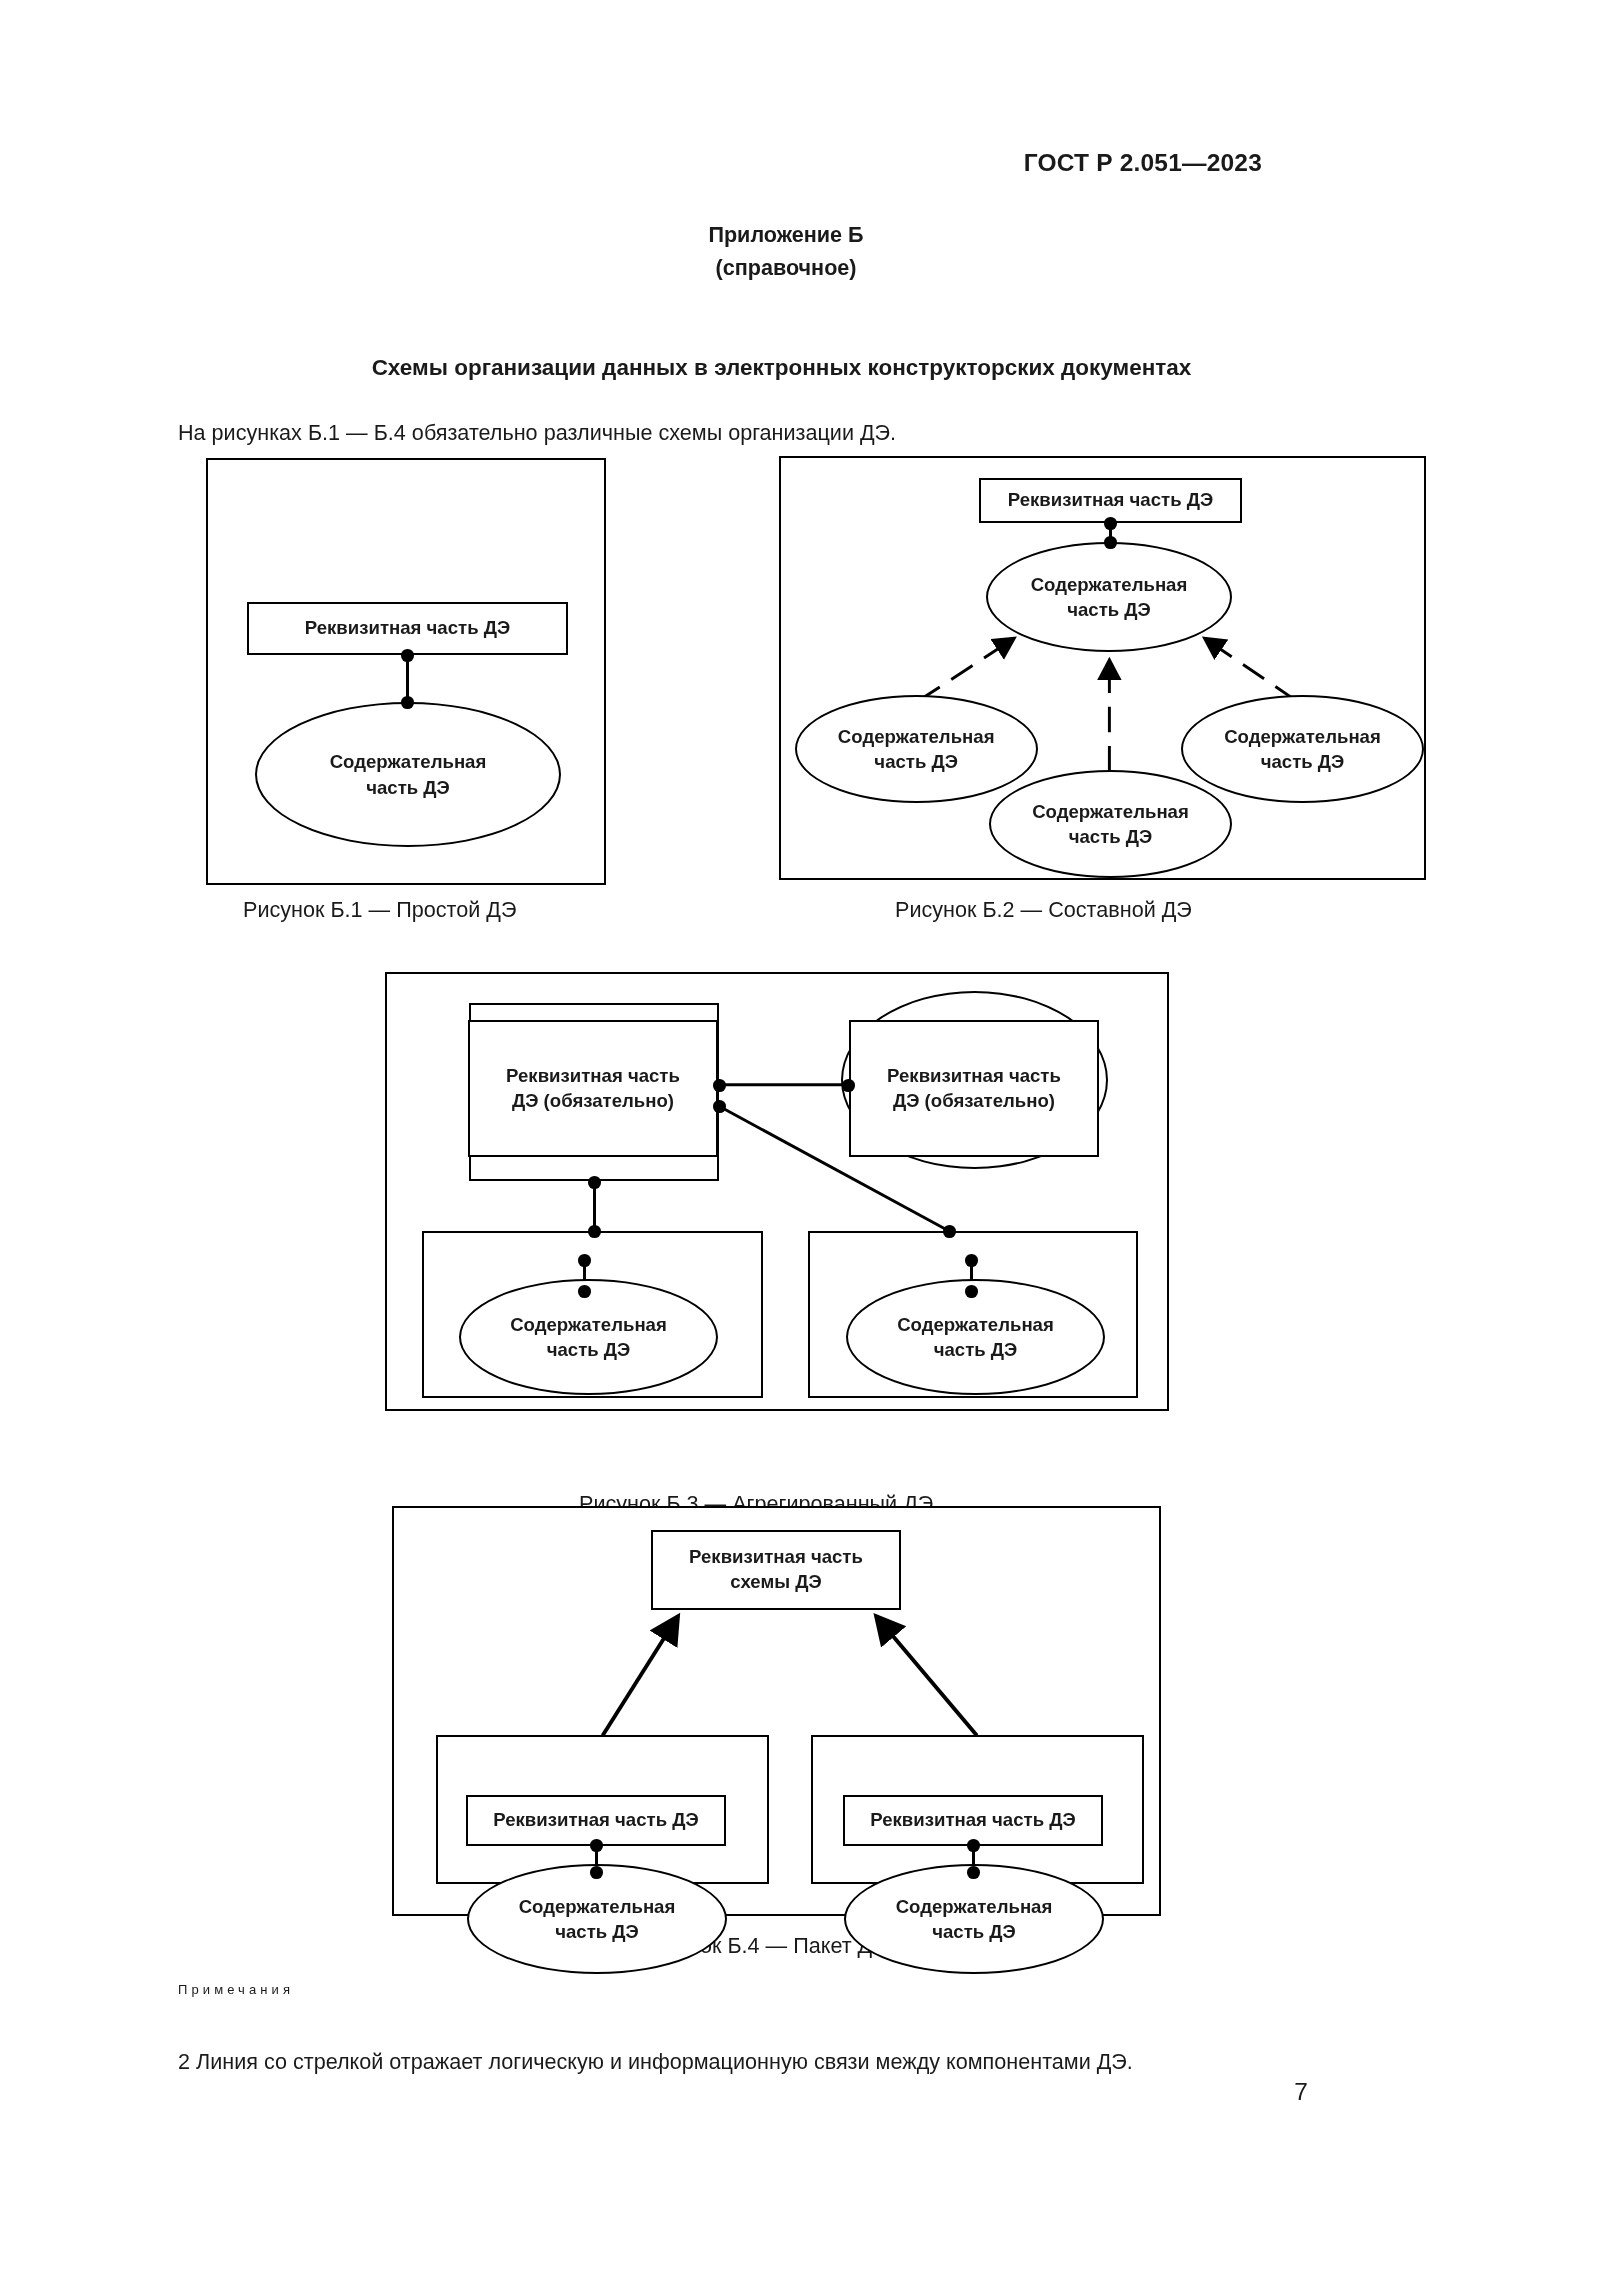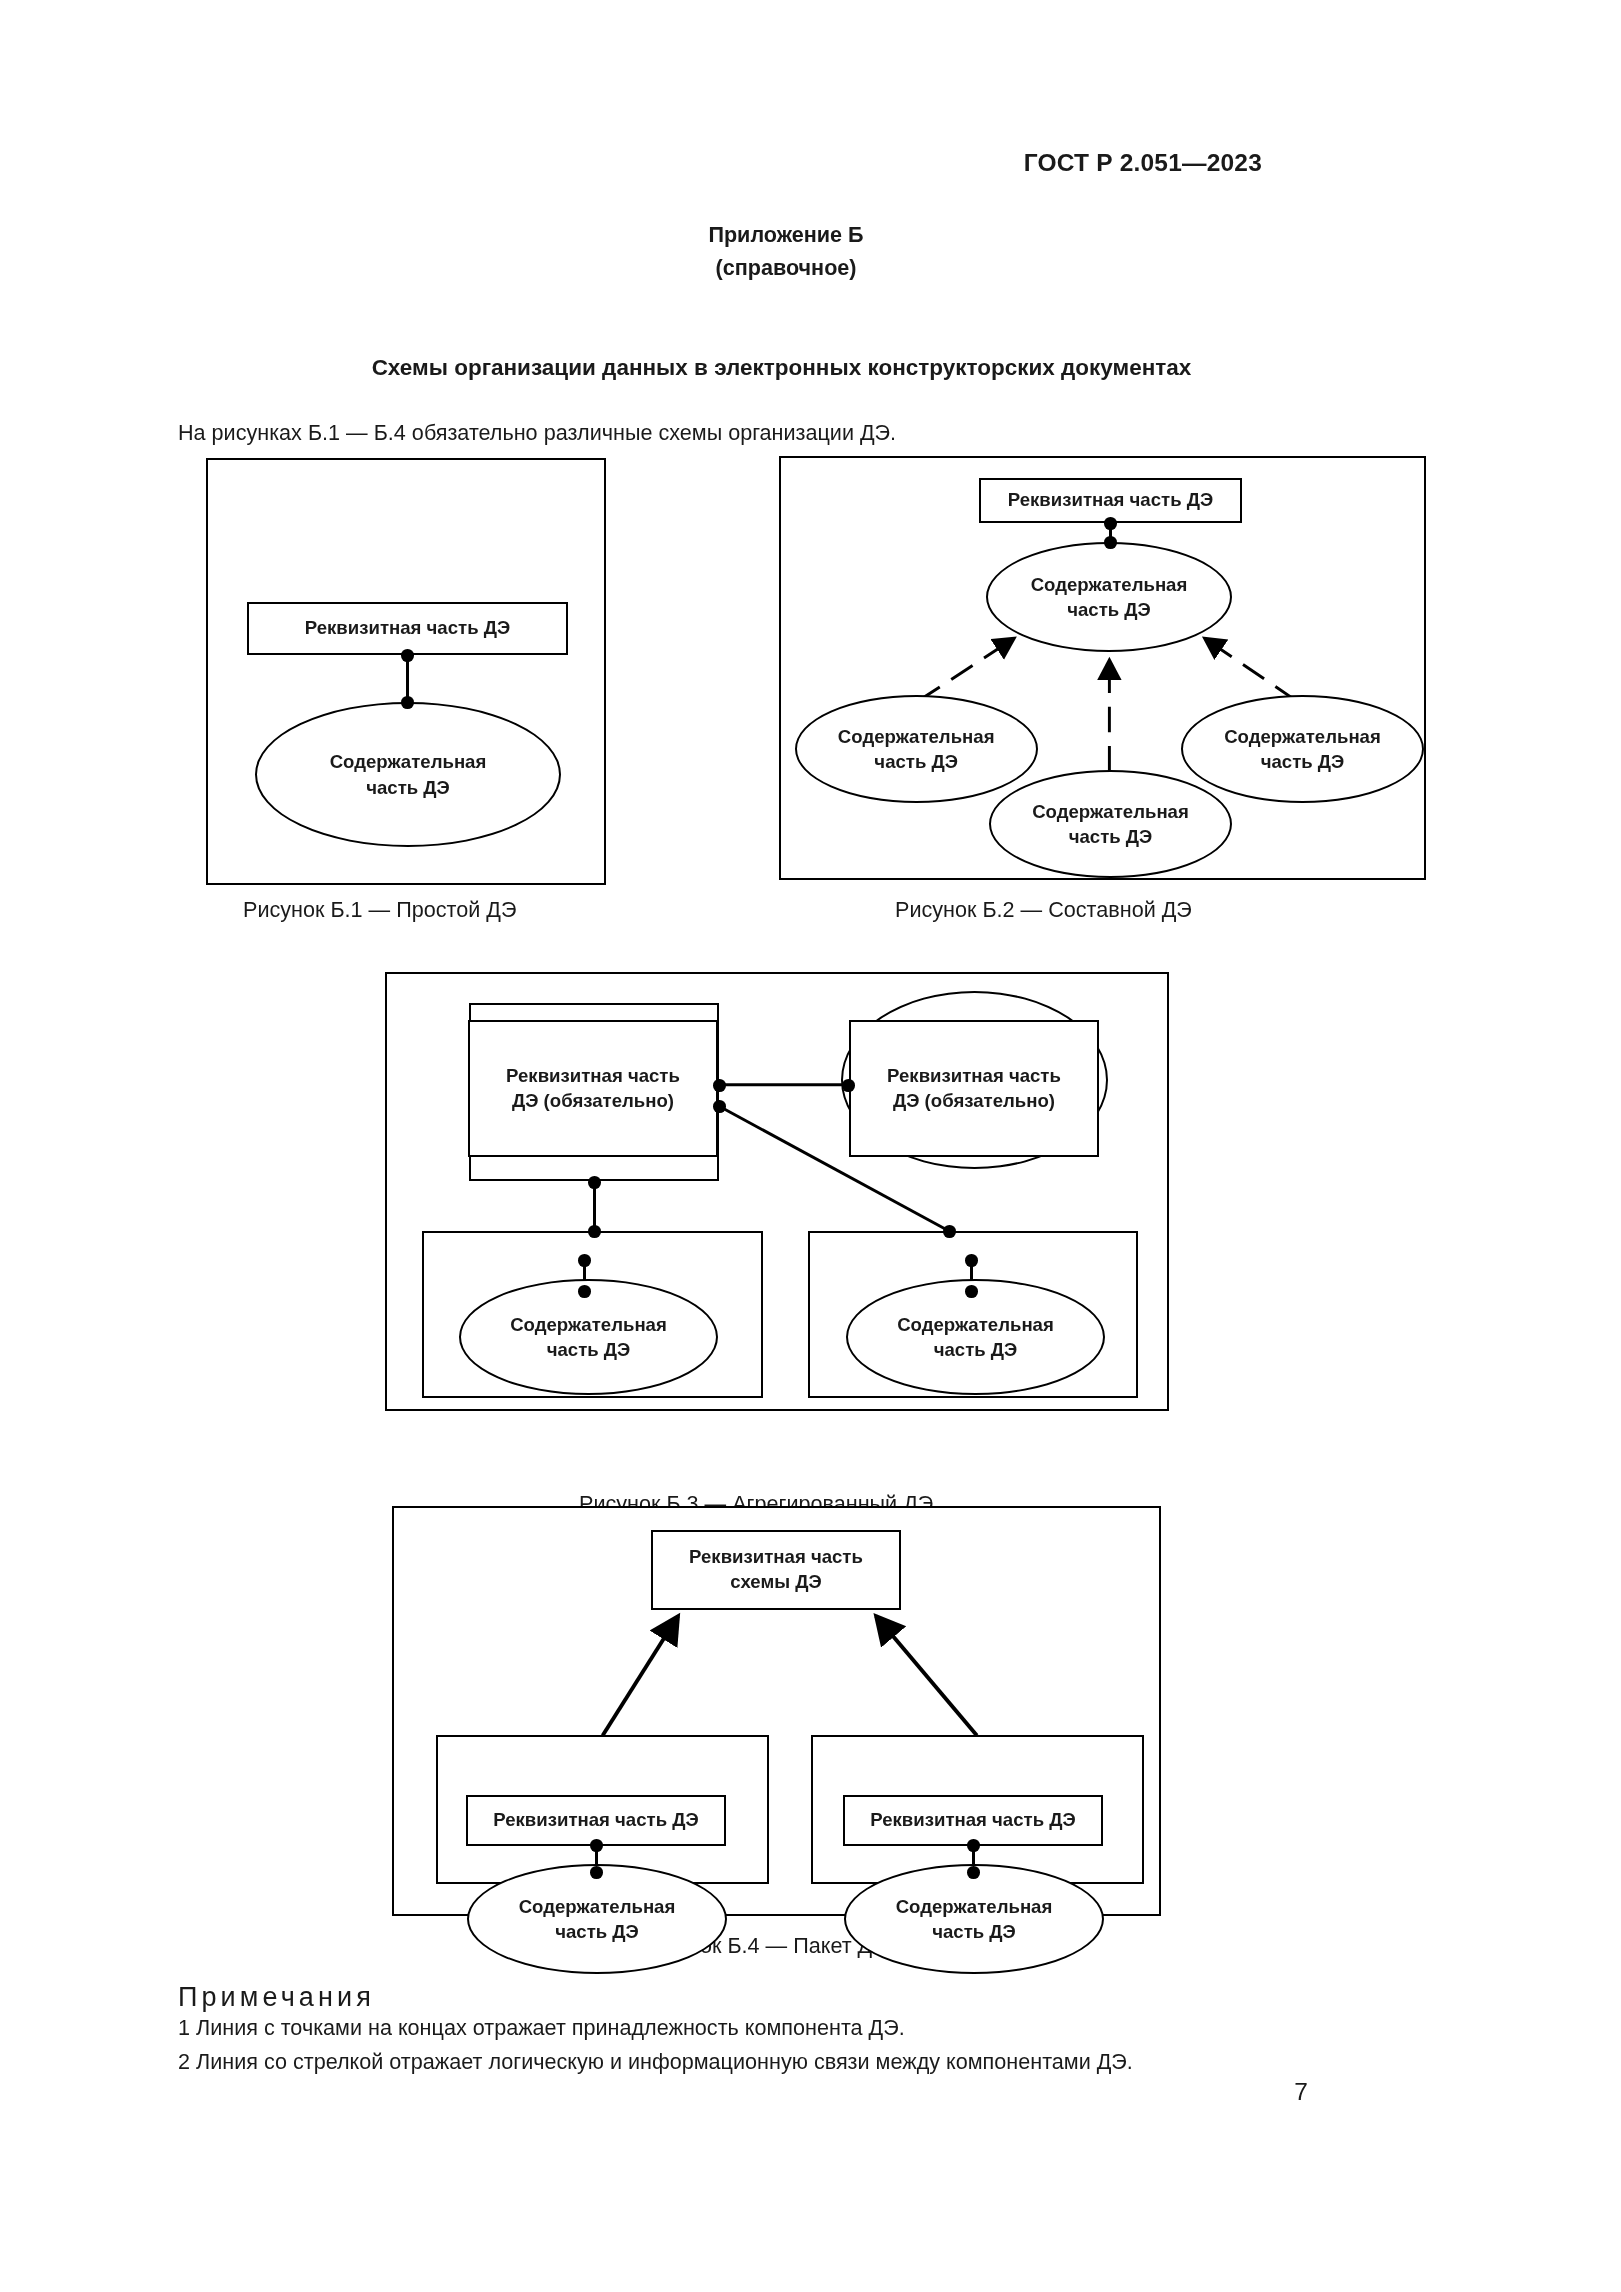--- a/index.html
+++ b/index.html
@@ -133,21 +133,21 @@
     position: absolute;
     font-size: 21.6px;
     white-space: nowrap;
   }
 
   
   .notes-head {
     position: absolute;
     top: 1982px;
     left: 178px;
-    font-size: 27px;
+    font-size: 13px;
     letter-spacing: 4.1px;
   }
   .note-line {
     position: absolute;
     left: 178px;
     font-size: 21.6px;
     white-space: nowrap;
   }
   .page-no {
     position: absolute;
@@ -346,18 +346,17 @@
   <div class="dot" style="left:590px; top:1839px;"></div>
   <div class="dot" style="left:590px; top:1866px;"></div>
 
   <div class="conn-v" style="left:972px; top:1845px; height:27.4px;"></div>
   <div class="dot" style="left:967px; top:1839px;"></div>
   <div class="dot" style="left:967px; top:1866px;"></div>
 
   <div class="caption" style="left:640px; top:1933px;">Рисунок Б.4 — Пакет ДЭ</div>
 
   <div class="notes-head">Примечания</div>
-  <div class="note-line" style="top:2015px;">1  Линия с точками на концах отражает принадлежность компонента ДЭ.</div>
   <div class="note-line" style="top:2049px;">2  Линия со стрелкой отражает логическую и информационную связи между компонентами ДЭ.</div>
 
   <div class="page-no">7</div>
 </div>
 
 
 </body></html>

